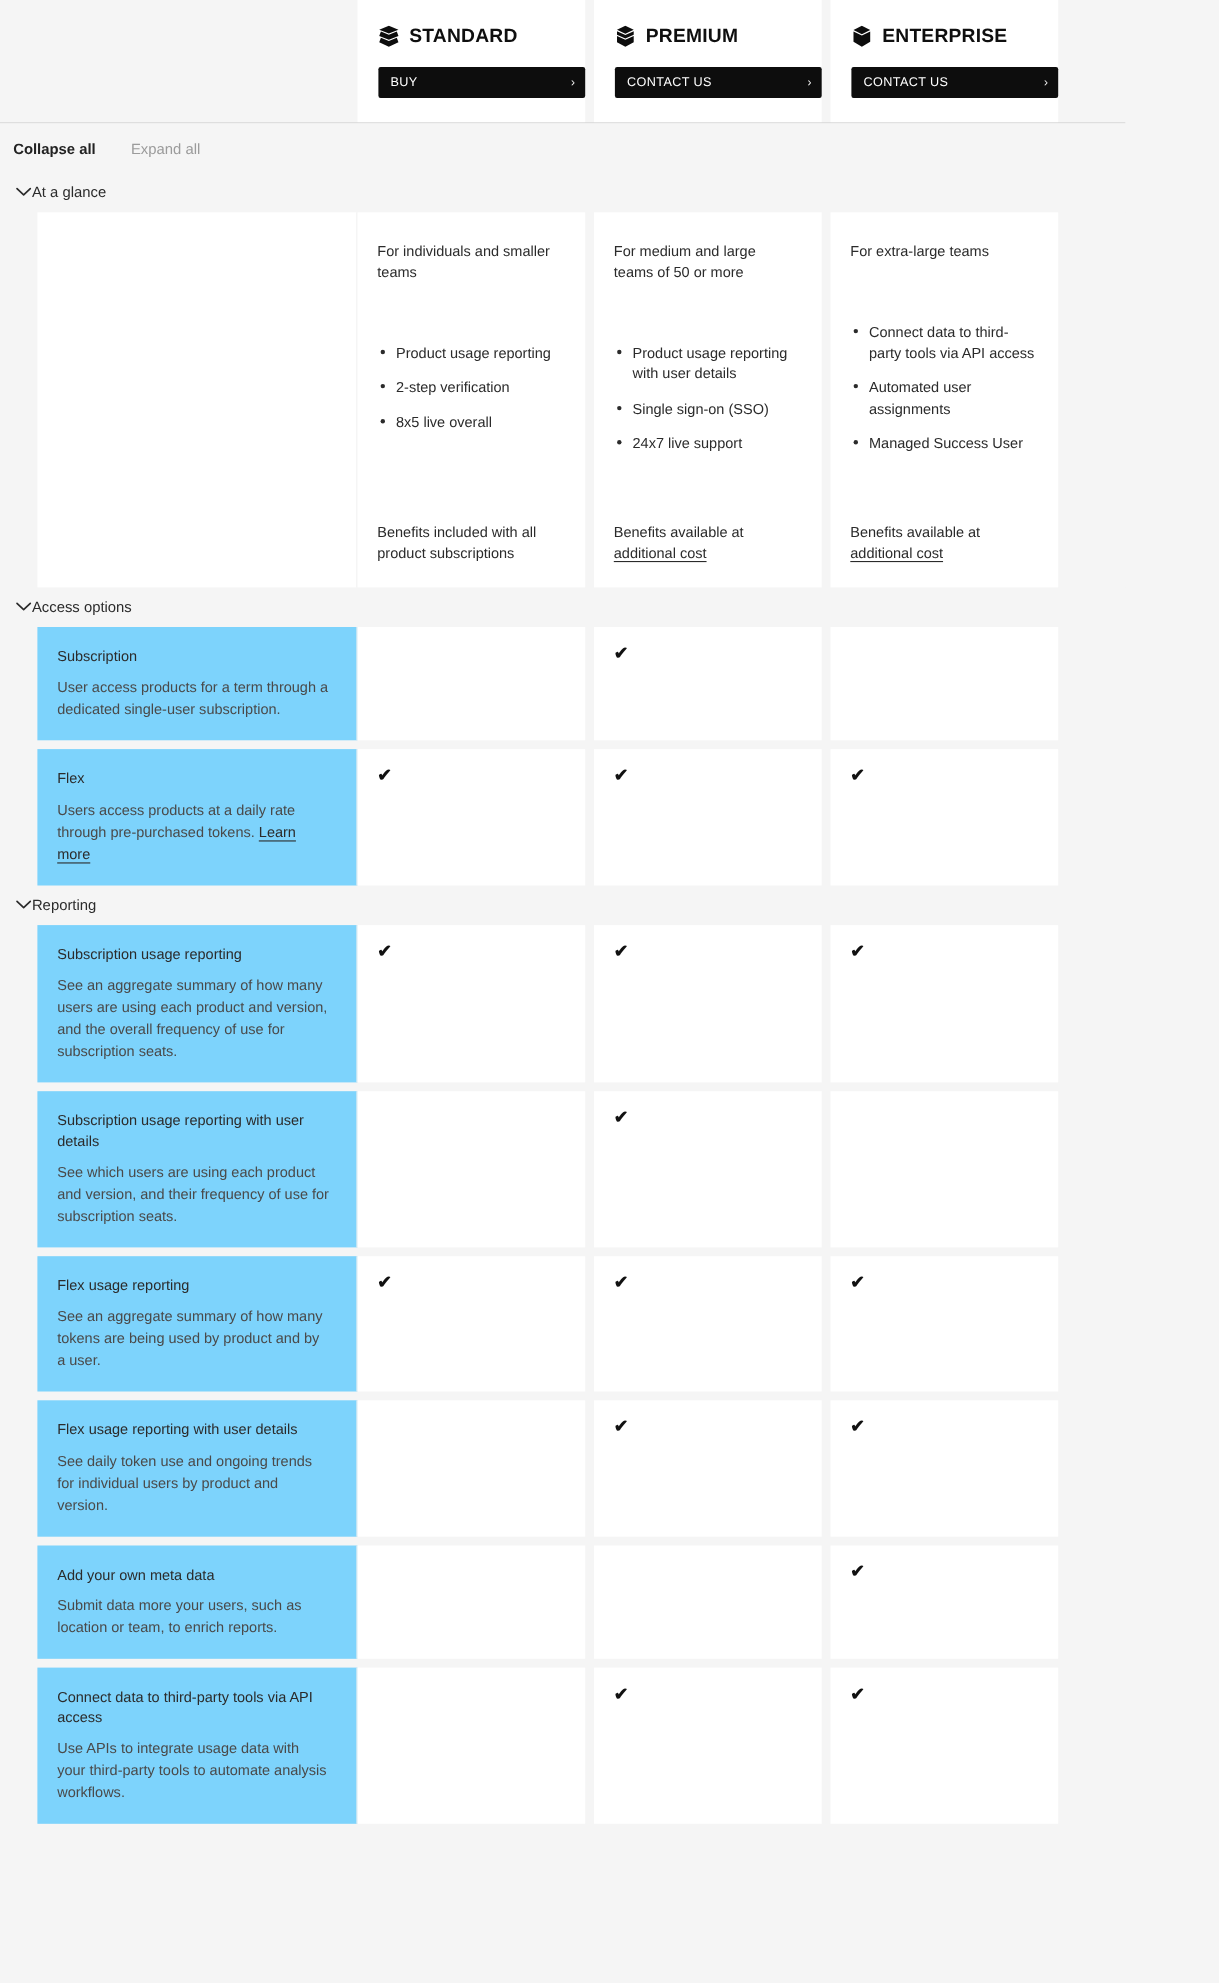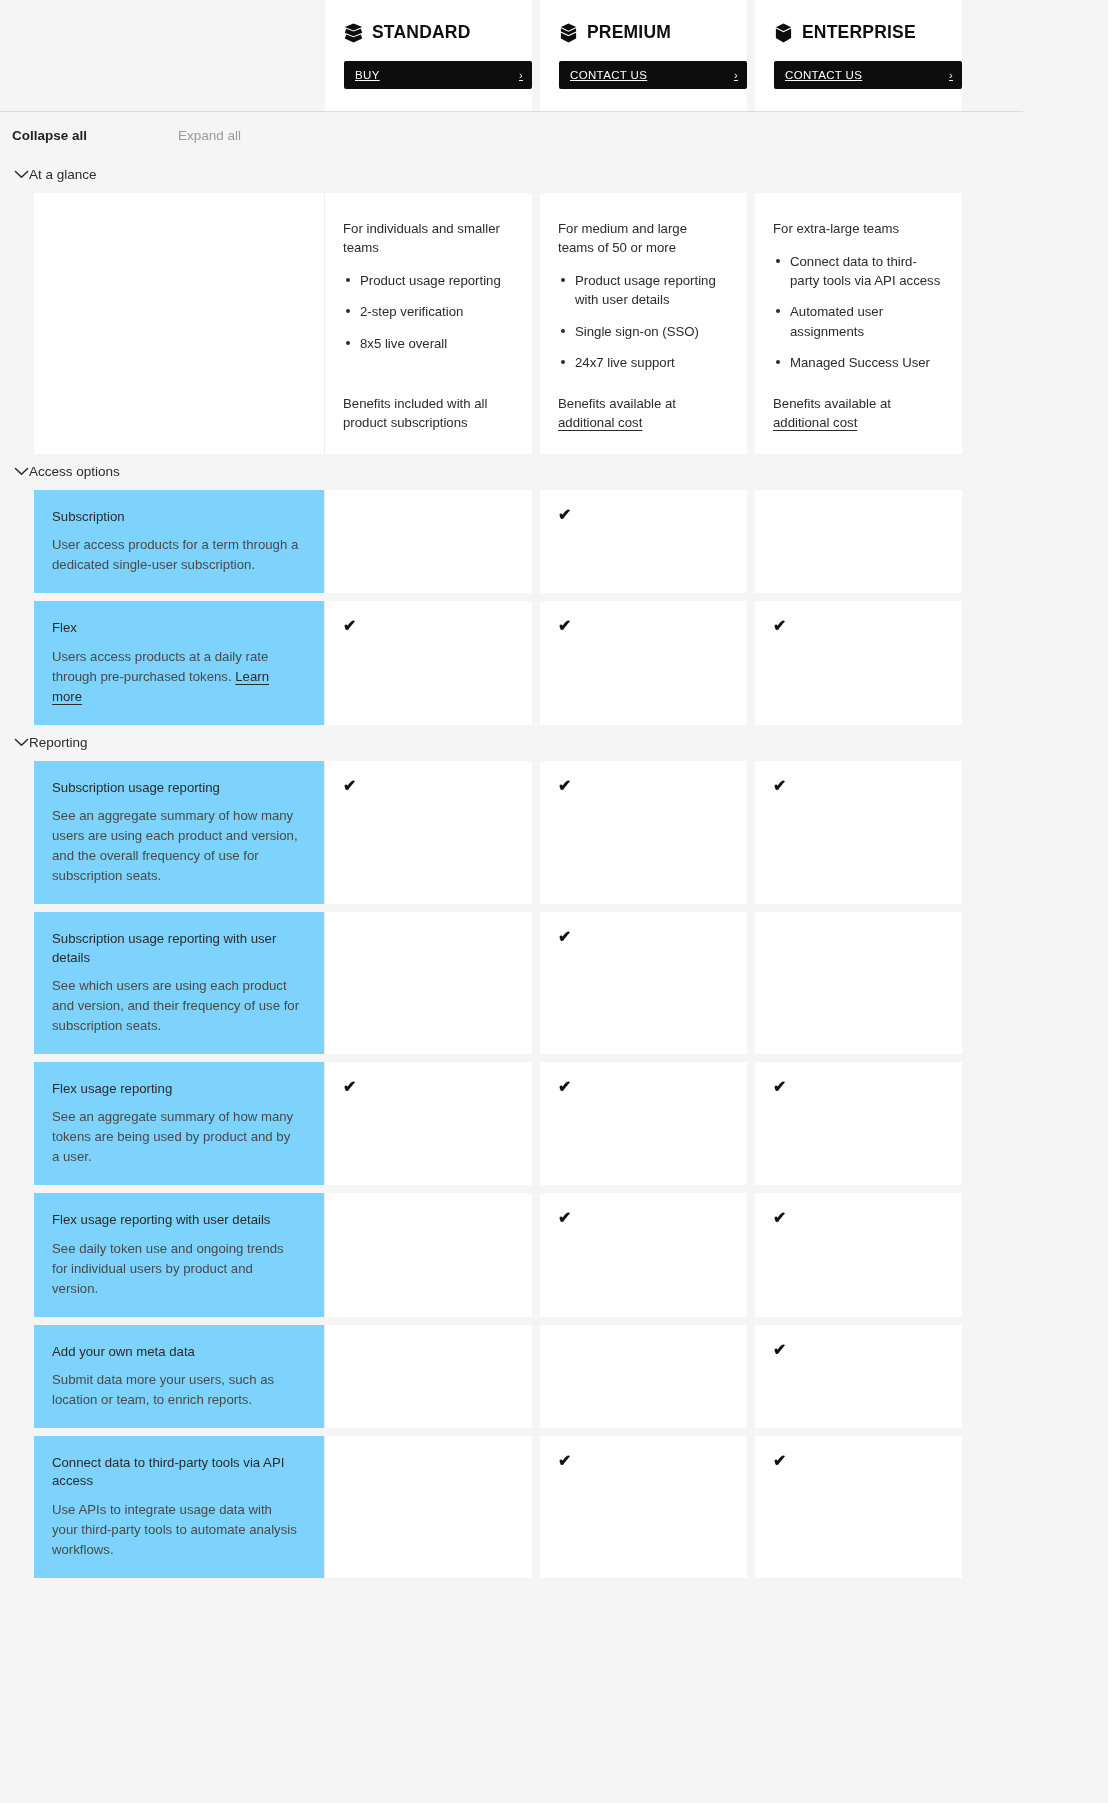--- a/index.html
+++ b/index.html
@@ -54,41 +54,40 @@
     background: #0d0d0d;
     color: #ffffff;
     border: none;
     border-radius: 2px;
     padding: 0 9px 0 11px;
     font-size: 11.5px;
     letter-spacing: 0.35px;
     font-family: "Liberation Sans", sans-serif;
     cursor: pointer;
     text-align: left;
-    text-decoration: underline;
   }
   .plan-btn .chev { font-size: 11px; line-height: 1; opacity: .95; }
 
   
   .toggle-bar {
     display: flex;
     align-items: center;
     padding: 16px 0 14px 12px;
-    gap: 16px;
+    gap: 0;
   }
   .toggle-link {
     font-size: 13.5px;
     background: none;
     border: none;
     cursor: pointer;
     font-family: "Liberation Sans", sans-serif;
     padding: 0;
   }
   .toggle-link.active { color: #222222; font-weight: 600; }
-  .toggle-link.inactive { color: #9b9b9b; margin-left: 75px; font-weight: 400; }
+  .toggle-link.inactive { color: #9b9b9b; margin-left: 32px; font-weight: 400; }
 
   
   .section-head {
     display: flex;
     align-items: center;
     padding: 10px 0 11px 14px;
     cursor: pointer;
     background: #f5f5f5;
   }
   .chevron-ico { width: 15px; height: 9px; display: block; flex: 0 0 15px; }
@@ -130,20 +129,21 @@
     background: #ffffff;
     border-right: 1px solid #eeeeee;
   }
   .glance-cell {
     width: 207px; flex: 0 0 207px;
     background: #ffffff;
     margin-right: 8px;
     padding: 26px 21px 22px 18px;
     display: flex;
     flex-direction: column;
+    gap: 40px;
   }
   .glance-cell:last-child { margin-right: 0; }
   .glance-lead { font-size: 13.2px; line-height: 1.45; color: #2b2b2b; margin: 0 0 14px 0; }
   .glance-list { list-style: none; margin: 0 0 0 0; padding: 0; }
   .glance-list li {
     position: relative;
     padding-left: 17px;
     font-size: 13.2px;
     line-height: 1.45;
     color: #2b2b2b;

